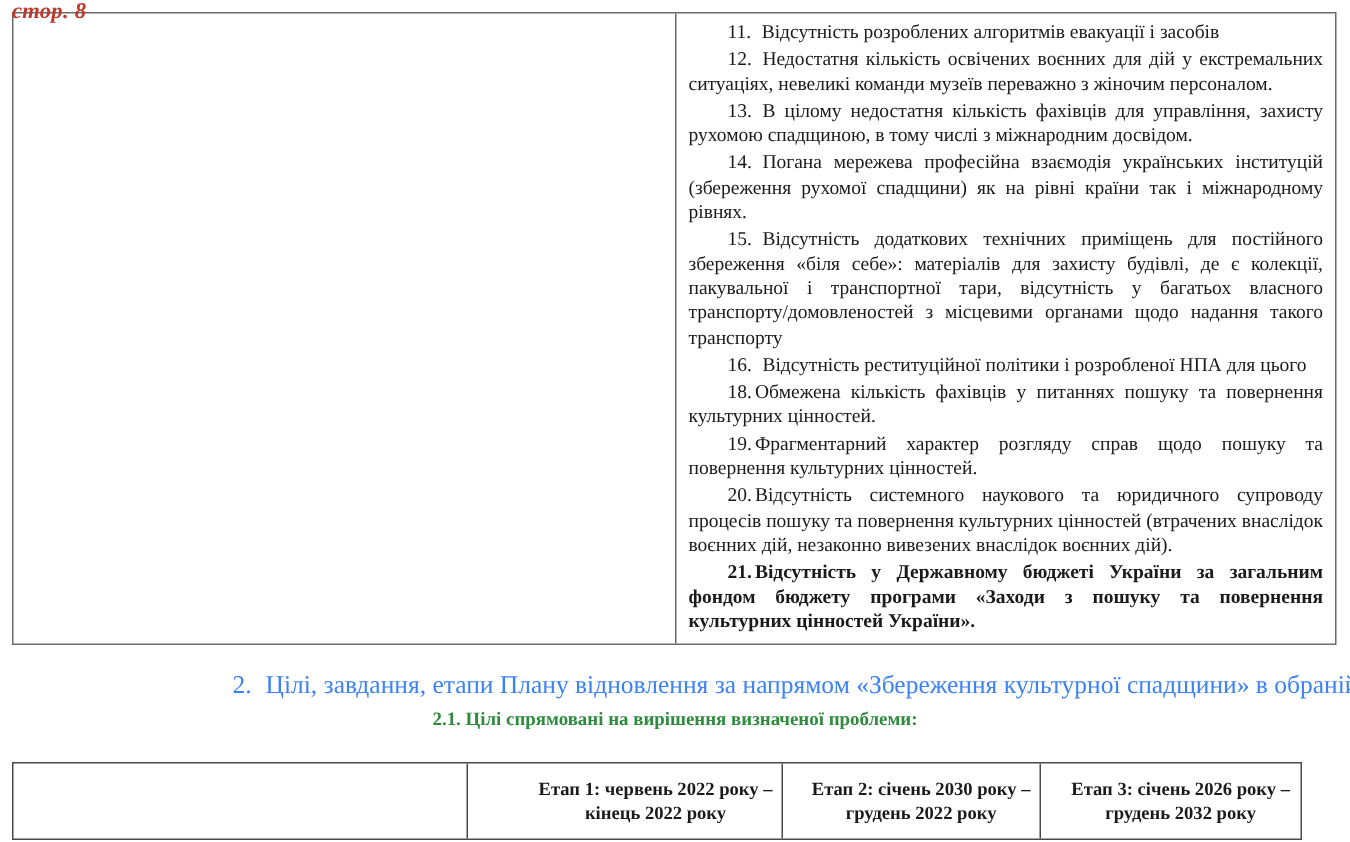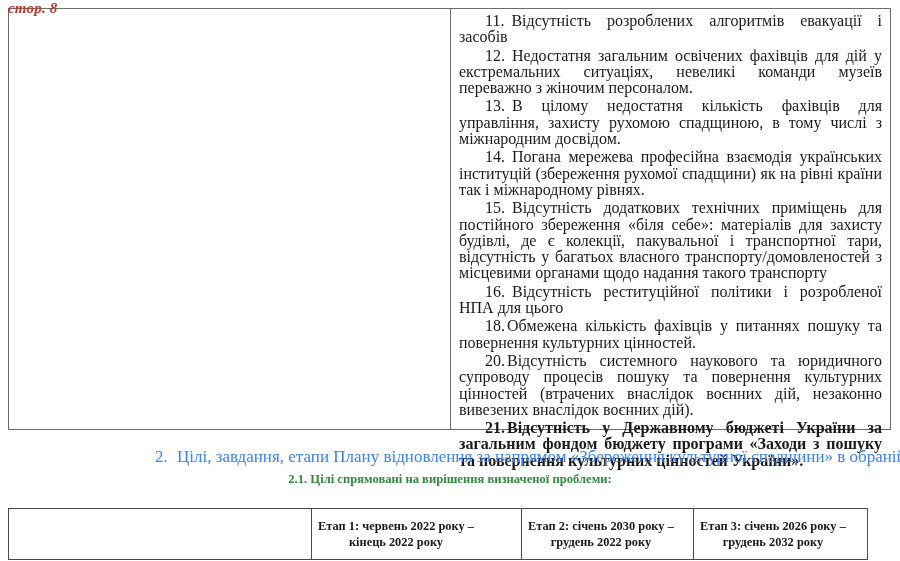--- a/index.html
+++ b/index.html
@@ -47,21 +47,21 @@
     width: 442px;
     box-sizing: border-box;
     border-right: 1.3px solid #6b6b6b;
   }
   .problems-cell-text {
     flex: 1;
     box-sizing: border-box;
     padding: 4px 8px 4px 8px;
   }
   .problem-item {
-    font-size: 16px;
+    font-size: 13.0px;
     line-height: 16.3px;
     text-align: justify;
     text-justify: inter-word;
     margin: 0 0 2.0px 0;
     text-indent: 26px;
     hyphens: none;
   }
   .problem-item:last-child { margin-bottom: 0; font-weight: bold; }
   .problem-item .num-gap {
     display: inline-block;
@@ -109,21 +109,21 @@
     box-sizing: border-box;
     border: 1.3px solid #4a4a4a;
     display: flex;
     background: #ffffff;
   }
   .stages-cell {
     box-sizing: border-box;
     border-right: 1.3px solid #4a4a4a;
     display: flex;
     align-items: center;
-    justify-content: flex-start;
+    justify-content: flex-end;
     text-align: center;
     font-size: 12.4px;
     font-weight: 700;
     line-height: 16px;
     padding: 2px 6px;
   }
   .stages-cell:last-child { border-right: none; }
   .stages-cell-empty { width: 303px; }
   .stages-cell-stage  { width: 172px; }
   .stages-cell-stage.wide { width: 210px; }
@@ -132,33 +132,34 @@
 <body>
 
 <div class="page-marker">стор. 8</div>
 
 <div class="problems-table">
   <div class="problems-cell-empty"></div>
   <div class="problems-cell-text">
 
     <p class="problem-item"><span>11.</span><span class="num-gap"></span><span>Відсутність розроблених алгоритмів евакуації і засобів</span></p>
 
-    <p class="problem-item"><span>12.</span><span class="num-gap"></span><span>Недостатня загальним освічених фахівців для дій у екстремальних ситуаціях, невеликі команди музеїв переважно з жіночим персоналом.</span></p>
+    <p class="problem-item"><span>12.</span><span class="num-gap"></span><span>Недостатня кількість освічених воєнних для дій у екстремальних ситуаціях, невеликі команди музеїв переважно з жіночим персоналом.</span></p>
 
     <p class="problem-item"><span>13.</span><span class="num-gap"></span><span>В цілому недостатня кількість фахівців для управління, захисту рухомою спадщиною, в тому числі з міжнародним досвідом.</span></p>
 
     <p class="problem-item"><span>14.</span><span class="num-gap"></span><span>Погана мережева професійна взаємодія українських інституцій (збереження рухомої спадщини) як на рівні країни так і міжнародному рівнях.</span></p>
 
     <p class="problem-item"><span>15.</span><span class="num-gap"></span><span>Відсутність додаткових технічних приміщень для постійного збереження «біля себе»: матеріалів для захисту будівлі, де є колекції, пакувальної і транспортної тари, відсутність у багатьох власного транспорту/домовленостей з місцевими органами щодо надання такого транспорту</span></p>
 
     <p class="problem-item"><span>16.</span><span class="num-gap"></span><span>Відсутність реституційної політики і розробленої НПА для цього</span></p>
 
 
     <p class="problem-item tight"><span>18.</span><span class="num-gap"></span><span>Обмежена кількість фахівців у питаннях пошуку та повернення культурних цінностей.</span></p>
 
+    <p class="problem-item tight"><span>19.</span><span class="num-gap"></span><span>Фрагментарний характер розгляду справ щодо пошуку та повернення культурних цінностей.</span></p>
 
     <p class="problem-item tight"><span>20.</span><span class="num-gap"></span><span>Відсутність системного наукового та юридичного супроводу процесів пошуку та повернення культурних цінностей (втрачених внаслідок воєнних дій, незаконно вивезених внаслідок воєнних дій).</span></p>
 
     <p class="problem-item tight"><span>21.</span><span class="num-gap"></span><span>Відсутність у Державному бюджеті України за загальним фондом бюджету програми «Заходи з пошуку та повернення культурних цінностей України».</span></p>
 
   </div>
 </div>
 
 <div class="section-heading"><span class="sec-num">2.</span><span>Цілі, завдання, етапи Плану відновлення за напрямом «Збереження культурної спадщини» в обраній сфері:</span></div>
 

